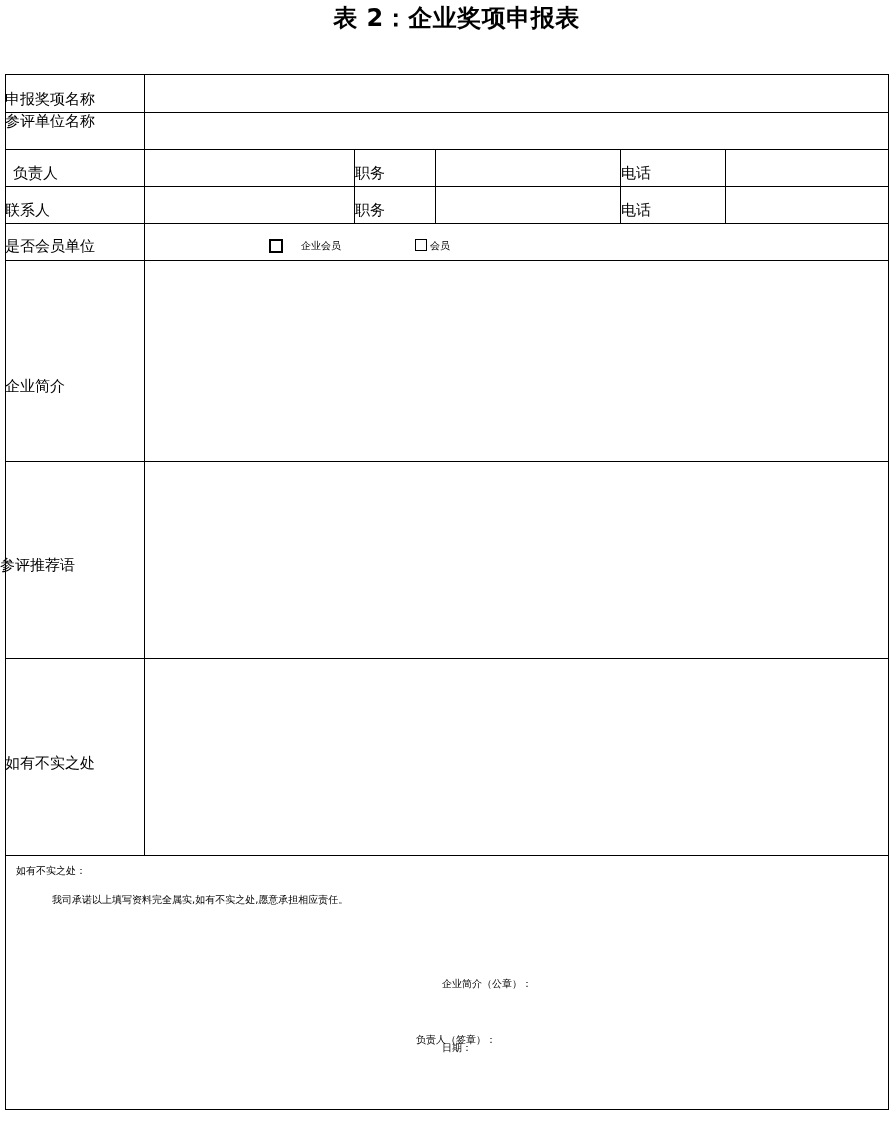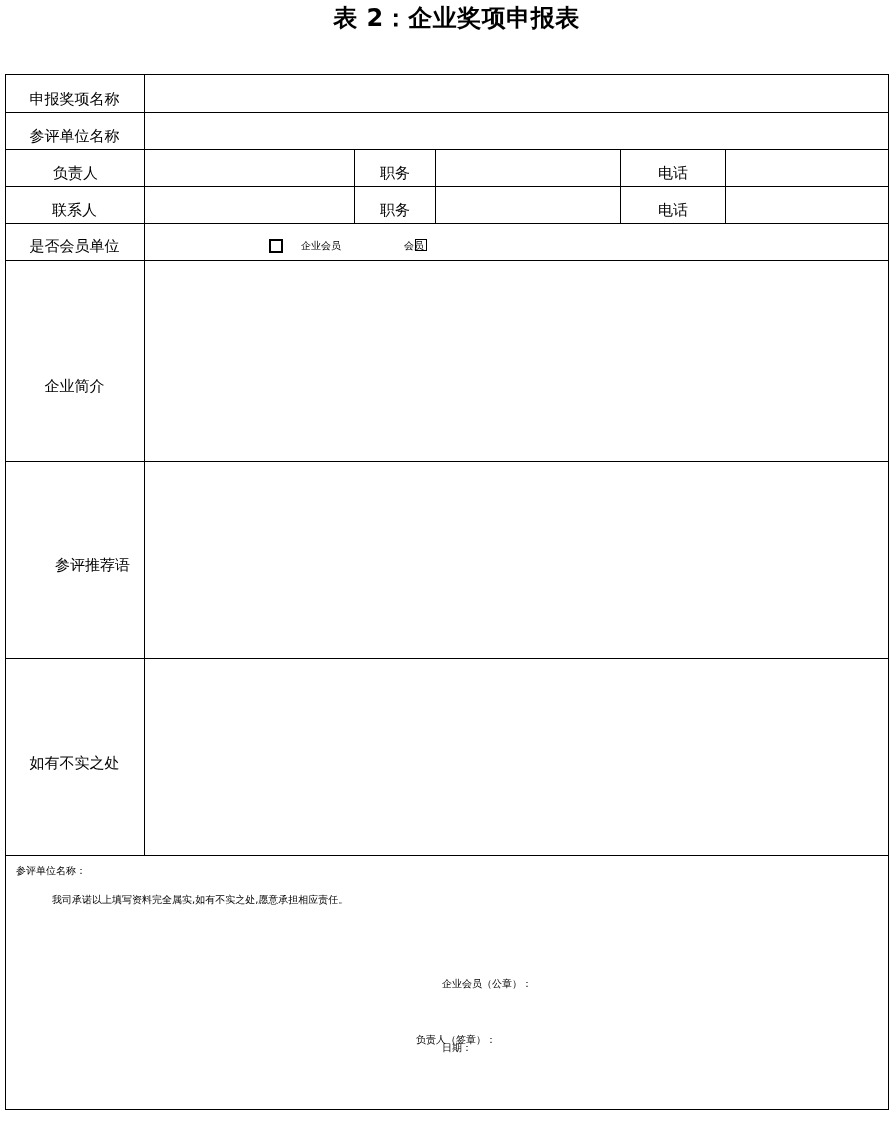--- a/index.html
+++ b/index.html
@@ -12,21 +12,21 @@
     position: absolute; left: 0; top: 2px; width: 913px;
     text-align: center; font-size: 24px; font-weight: bold; letter-spacing: 0.5px;
   }
   .frame {
     position: absolute; left: 5px; top: 74px; width: 884px; height: 1036px;
     border: 1px solid #000; box-sizing: border-box;
   }
   .hline { position: absolute; height: 1px; background: #000; }
   .vline { position: absolute; width: 1px; background: #000; }
   .txt { position: absolute; font-size: 10px; line-height: 18px; white-space: nowrap; }
-  .lbl { position: absolute; font-size: 15px; line-height: 18px; text-align: center; white-space: nowrap; }
+  .lbl { position: absolute; font-size: 15px; line-height: 18px; text-align: left; white-space: nowrap; }
   .field { position: absolute; background: transparent; }
   .checkbox {
     position: absolute; width: 10px; height: 10px; border: 2px solid #000; box-sizing: content-box;
   }
   .checkbox.overlap { border-width: 1.5px; }
 </style>
 </head>
 <body>
 
 <div class="title">表 2：企业奖项申报表</div>
@@ -44,52 +44,52 @@
 
 <div class="vline" style="left:144px;top:74px;height:781px"></div>
 <div class="vline" style="left:354px;top:149px;height:74px"></div>
 <div class="vline" style="left:435px;top:149px;height:74px"></div>
 <div class="vline" style="left:620px;top:149px;height:74px"></div>
 <div class="vline" style="left:725px;top:149px;height:74px"></div>
 
 <div class="lbl" style="left:5px;width:139px;top:90px">申报奖项名称</div>
 <div class="field" style="left:145px;top:75px;width:743px;height:37px"></div>
 
-<div class="lbl" style="left:5px;width:139px;top:127px">参评单位名称</div>
+<div class="lbl" style="left:5px;width:139px;top:112px">参评单位名称</div>
 <div class="field" style="left:145px;top:113px;width:743px;height:36px"></div>
 
-<div class="lbl" style="left:6px;width:139px;top:164px">负责人</div>
+<div class="lbl" style="left:13px;width:139px;top:164px">负责人</div>
 <div class="field" style="left:145px;top:150px;width:209px;height:36px"></div>
 <div class="lbl" style="left:355px;width:80px;top:164px">职务</div>
 <div class="field" style="left:436px;top:150px;width:184px;height:36px"></div>
 <div class="lbl" style="left:621px;width:104px;top:164px">电话</div>
 <div class="field" style="left:726px;top:150px;width:162px;height:36px"></div>
 
 <div class="lbl" style="left:5px;width:139px;top:201px">联系人</div>
 <div class="field" style="left:145px;top:187px;width:209px;height:36px"></div>
 <div class="lbl" style="left:355px;width:80px;top:201px">职务</div>
 <div class="field" style="left:436px;top:187px;width:184px;height:36px"></div>
 <div class="lbl" style="left:621px;width:104px;top:201px">电话</div>
 <div class="field" style="left:726px;top:187px;width:162px;height:36px"></div>
 
 <div class="lbl" style="left:5px;width:139px;top:237px">是否会员单位</div>
 <div class="checkbox" style="left:269px;top:239px"></div>
 <div class="txt" style="left:301px;top:237px">企业会员</div>
 <div class="checkbox overlap" style="left:415px;top:239px"></div>
-<div class="txt" style="left:404px;top:237px">会员</div>
+<div class="txt" style="left:430px;top:237px">会员</div>
 
 <div class="lbl" style="left:5px;width:139px;top:377px">企业简介</div>
 <div class="field" style="left:145px;top:261px;width:743px;height:200px"></div>
 
-<div class="lbl" style="left:23px;width:139px;top:556px">参评推荐语</div>
+<div class="lbl" style="left:0;width:139px;top:556px">参评推荐语</div>
 <div class="field" style="left:145px;top:462px;width:743px;height:196px"></div>
 
 <div class="lbl" style="left:5px;width:139px;top:754px">如有不实之处</div>
 <div class="field" style="left:145px;top:659px;width:743px;height:196px"></div>
 
-<div class="txt" style="left:16px;top:862px">参评单位名称：</div>
+<div class="txt" style="left:16px;top:862px">如有不实之处：</div>
 <div class="txt" style="left:52px;top:891px">我司承诺以上填写资料完全属实,如有不实之处,愿意承担相应责任。</div>
-<div class="txt" style="left:442px;top:975px">企业会员（公章）：</div>
+<div class="txt" style="left:442px;top:975px">企业简介（公章）：</div>
 <div class="field" style="left:580px;top:970px;width:300px;height:26px"></div>
 <div class="txt" style="left:416px;top:1031px">负责人（签章）：</div>
 <div class="field" style="left:565px;top:1026px;width:315px;height:26px"></div>
 <div class="txt" style="left:442px;top:1039px">日期：</div>
 <div class="field" style="left:490px;top:1082px;width:390px;height:26px"></div>
 
 </body></html>

